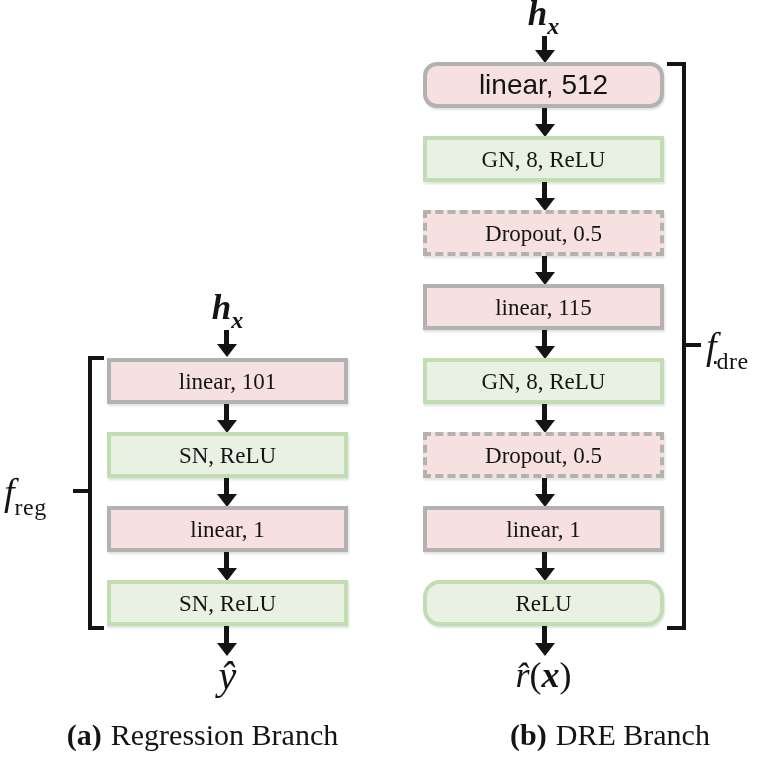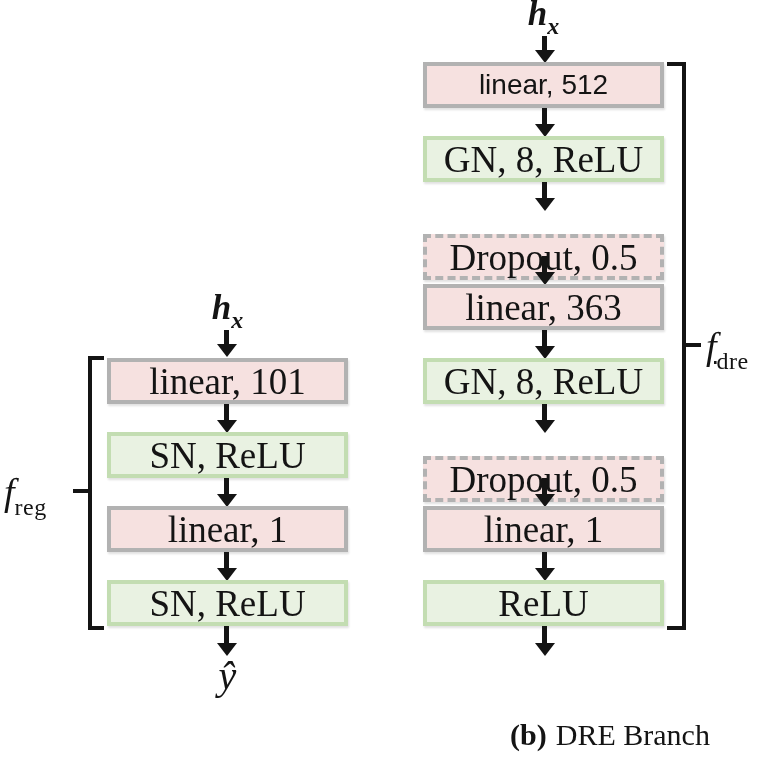--- a/index.html
+++ b/index.html
@@ -9,26 +9,26 @@
     background:#ffffff;
     font-family:"Liberation Serif", serif;
     color:var(--ink,#111);
     overflow:hidden;
   }
   .box{
     position:absolute;
     width:241px;height:46px;
     box-sizing:border-box;
     display:flex;align-items:center;justify-content:center;
-    font-size:37px;line-height:1;
+    font-size:23px;line-height:1;
     box-shadow:1px 2px 2px rgba(0,0,0,0.12);
   }
   .box.linear{background:var(--linear-fill);border:4px solid var(--linear-border);}
   .box.act{background:var(--act-fill);border:4px solid var(--act-border);}
-  .box.drop{background:var(--drop-fill);border:4px dashed var(--drop-border);margin-top:24px;}
+  .box.drop{background:var(--drop-fill);border:4px dashed var(--drop-border);}
   .box.sans{font-family:"Liberation Sans", sans-serif;font-size:28px;}
   .arrow{position:absolute;width:20px;}
   .arrow .stem{position:absolute;left:7px;top:0;width:5px;height:calc(100% - 12px);background:var(--ink);}
   .arrow .head{position:absolute;left:0;bottom:0;width:0;height:0;
     border-left:10px solid transparent;border-right:10px solid transparent;
     border-top:13px solid var(--ink);}
   .bk{position:absolute;background:var(--ink);}
   .io-label{position:absolute;width:241px;text-align:center;}
   .hx{font-size:35px;font-weight:bold;font-style:italic;}
   .hx .sub{font-size:24px;vertical-align:-9px;}
@@ -78,47 +78,48 @@
     </div>
 
   <div class="io-label out-y" style="left:107px;top:652px;">ŷ</div>
 
   <div class="bk" style="left:88px;top:356px;width:4px;height:274px;"></div>
   <div class="bk" style="left:88px;top:356px;width:16px;height:4px;"></div>
   <div class="bk" style="left:88px;top:626px;width:16px;height:4px;"></div>
   <div class="bk" style="left:73px;top:489px;width:15px;height:4px;"></div>
   <div class="func-label" style="left:4px;top:470px;"><span>f</span><span class="sub">reg</span></div>
 
+  <div class="caption" style="left:0px;top:718px;width:405px;"><span class="idx">(a)</span><span>Regression Branch</span></div>
 
   <div class="io-label hx" style="left:423px;top:-6px;"><span>h</span><span class="sub">x</span></div>
 
   <div class="arrow" style="left:535px;top:36px;height:27px;">
       <div class="stem"></div>
       <div class="head"></div>
     </div>
 
-  <div class="box linear sans" style="left:423px;top:62px;">linear, 512</div>
+  <div class="box linear sans" style="left:423px;top:62px;border-radius:14px;">linear, 512</div>
   <div class="arrow" style="left:535px;top:108px;height:29px;">
       <div class="stem"></div>
       <div class="head"></div>
     </div>
 
   <div class="box act" style="left:423px;top:136px;">GN, 8, ReLU</div>
   <div class="arrow" style="left:535px;top:182px;height:29px;">
       <div class="stem"></div>
       <div class="head"></div>
     </div>
 
   <div class="box drop" style="left:423px;top:210px;">Dropout, 0.5</div>
   <div class="arrow" style="left:535px;top:256px;height:29px;">
       <div class="stem"></div>
       <div class="head"></div>
     </div>
 
-  <div class="box linear" style="left:423px;top:284px;">linear, 363</div>
+  <div class="box linear" style="left:423px;top:284px;">linear, 115</div>
   <div class="arrow" style="left:535px;top:330px;height:29px;">
       <div class="stem"></div>
       <div class="head"></div>
     </div>
 
   <div class="box act" style="left:423px;top:358px;">GN, 8, ReLU</div>
   <div class="arrow" style="left:535px;top:404px;height:29px;">
       <div class="stem"></div>
       <div class="head"></div>
     </div>
@@ -128,26 +129,27 @@
       <div class="stem"></div>
       <div class="head"></div>
     </div>
 
   <div class="box linear" style="left:423px;top:506px;">linear, 1</div>
   <div class="arrow" style="left:535px;top:552px;height:29px;">
       <div class="stem"></div>
       <div class="head"></div>
     </div>
 
-  <div class="box act" style="left:423px;top:580px;">ReLU</div>
+  <div class="box act" style="left:423px;top:580px;border-radius:17px;">ReLU</div>
   <div class="arrow" style="left:535px;top:626px;height:30px;">
       <div class="stem"></div>
       <div class="head"></div>
     </div>
 
+  <div class="io-label out-r" style="left:423px;top:654px;"><span class="rhat">r̂</span><span>(</span><span class="argx">x</span><span>)</span></div>
 
   <div class="bk" style="left:682px;top:62px;width:4px;height:568px;"></div>
   <div class="bk" style="left:667px;top:62px;width:19px;height:4px;"></div>
   <div class="bk" style="left:667px;top:626px;width:19px;height:4px;"></div>
   <div class="bk" style="left:686px;top:343px;width:15px;height:4px;"></div>
   <div class="func-label" style="left:706px;top:324px;text-decoration:underline;"><span>f</span><span class="sub">dre</span></div>
 
   <div class="caption" style="left:460px;top:718px;width:300px;"><span class="idx">(b)</span><span>DRE Branch</span></div>
 
 </div>

